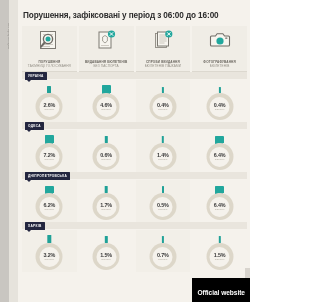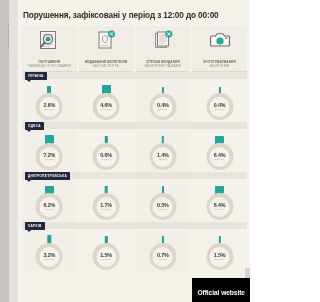--- a/index.html
+++ b/index.html
@@ -108,21 +108,21 @@
 
 <div id="page">
 
   <div class="edge-strip">
     <div class="vtext">radiosvoboda.org</div>
   </div>
   <div class="edge-strip2"></div>
 
   <div class="canvas">
 
-    <div class="title">Порушення, зафіксовані у період з 12:00 до 00:00</div>
+    <div class="title">Порушення, зафіксовані у період з 06:00 до 16:00</div>
 
     <div class="head-row">
 
       <div class="head-cell">
         <div class="icon-wrap">
           <svg width="24" height="20" viewBox="0 0 24 20">
             <rect x="3.5" y="1.5" width="15" height="17" fill="#f7f5ef" stroke="#7d7a73" stroke-width="1"></rect>
             <line x1="6" y1="4.5" x2="16" y2="4.5" stroke="#c3bfb6" stroke-width=".8"></line>
             <line x1="6" y1="14.5" x2="16" y2="14.5" stroke="#c3bfb6" stroke-width=".8"></line>
             <line x1="6" y1="16.5" x2="13" y2="16.5" stroke="#c3bfb6" stroke-width=".8"></line>

